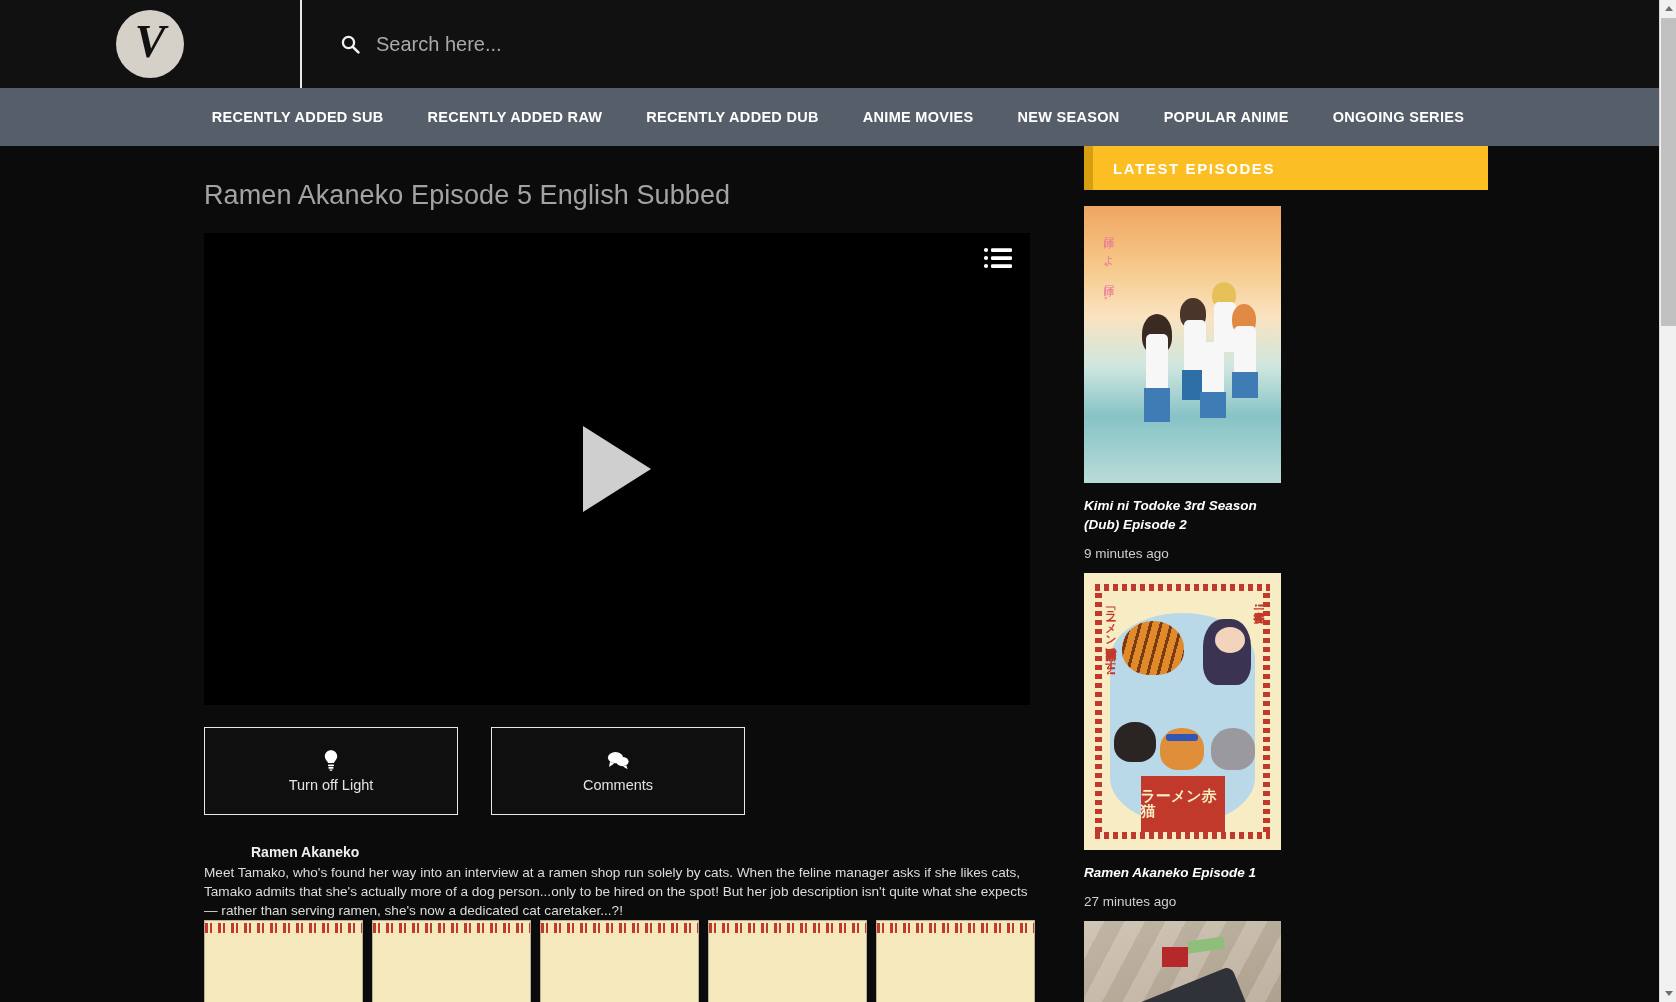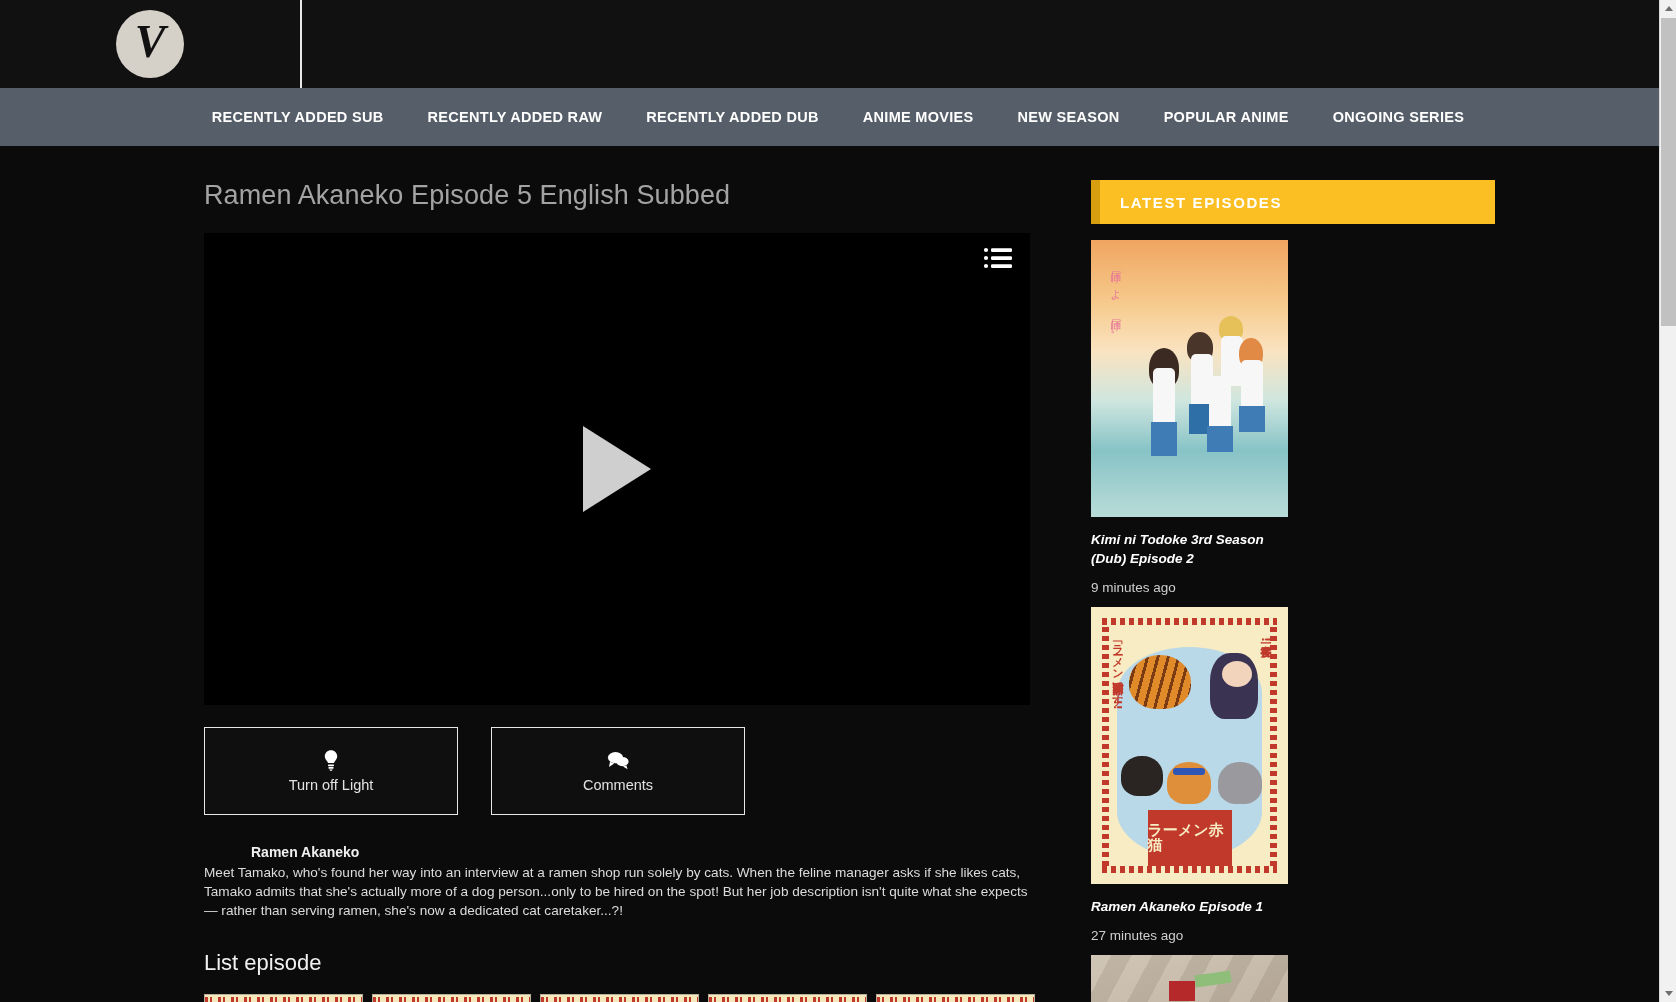--- a/index.html
+++ b/index.html
@@ -57,21 +57,21 @@
     letter-spacing: 0.3px; padding: 0 22px; cursor: pointer;
     white-space: nowrap; text-transform: uppercase;
   }
 
   
   .content {
     display: flex; padding: 0 0 0 0;
     height: calc(1002px - 88px - 58px);
   }
   .main-col { width: 855px; margin-left: 204px; padding-top: 34px; }
-  .side-col { width: 404px; margin-left: 32px; padding-top: 34px; }
+  .side-col { width: 404px; margin-left: 25px; }
 
   
   .page-title {
     color: #a3a3a3; font-size: 27px; font-weight: normal;
     margin-bottom: 22px; letter-spacing: 0.1px;
   }
 
   
   .player {
     position: relative; width: 826px; height: 472px;
@@ -273,20 +273,29 @@
 </head>
 <body>
 
 <div class="page">
 
   <div class="header">
     <div class="logo-wrap">
       <div class="logo">
         <span class="logo-letter">V</span>
       </div>
+    </div>
+    <div class="search-area">
+      <span class="search-icon">
+        <svg width="20" height="20" viewBox="0 0 20 20" fill="none">
+          <circle cx="8.5" cy="8.5" r="5.6" stroke="#f2f2f2" stroke-width="2.3"></circle>
+          <line x1="12.8" y1="12.8" x2="18.4" y2="18.4" stroke="#f2f2f2" stroke-width="2.6" stroke-linecap="round"></line>
+        </svg>
+      </span>
+      <input class="search-input" type="text" placeholder="Search here..." style="">
     </div>
   </div>
 
   <div class="navbar">
     <div class="nav-item">RECENTLY ADDED SUB</div>
     <div class="nav-item">RECENTLY ADDED RAW</div>
     <div class="nav-item">RECENTLY ADDED DUB</div>
     <div class="nav-item">ANIME MOVIES</div>
     <div class="nav-item">NEW SEASON</div>
     <div class="nav-item">POPULAR ANIME</div>
@@ -337,21 +346,20 @@
           </span>
           <span class="action-label">Comments</span>
         </div>
       </div>
 
       <div class="synopsis">
         <div class="synopsis-title">Ramen Akaneko</div>
         <div class="synopsis-body">Meet Tamako, who's found her way into an interview at a ramen shop run solely by cats. When the feline manager asks if she likes cats, Tamako admits that she's actually more of a dog person...only to be hired on the spot! But her job description isn't quite what she expects — rather than serving ramen, she's now a dedicated cat caretaker...?!</div>
       </div>
 
-      <h2 class="list-episode-heading">List episode</h2>
 
       <div class="ep-strip">
         <div class="ep-thumb">
           <div class="border-top"></div>
 
         </div>
         <div class="ep-thumb">
           <div class="border-top"></div>
 
         </div>

